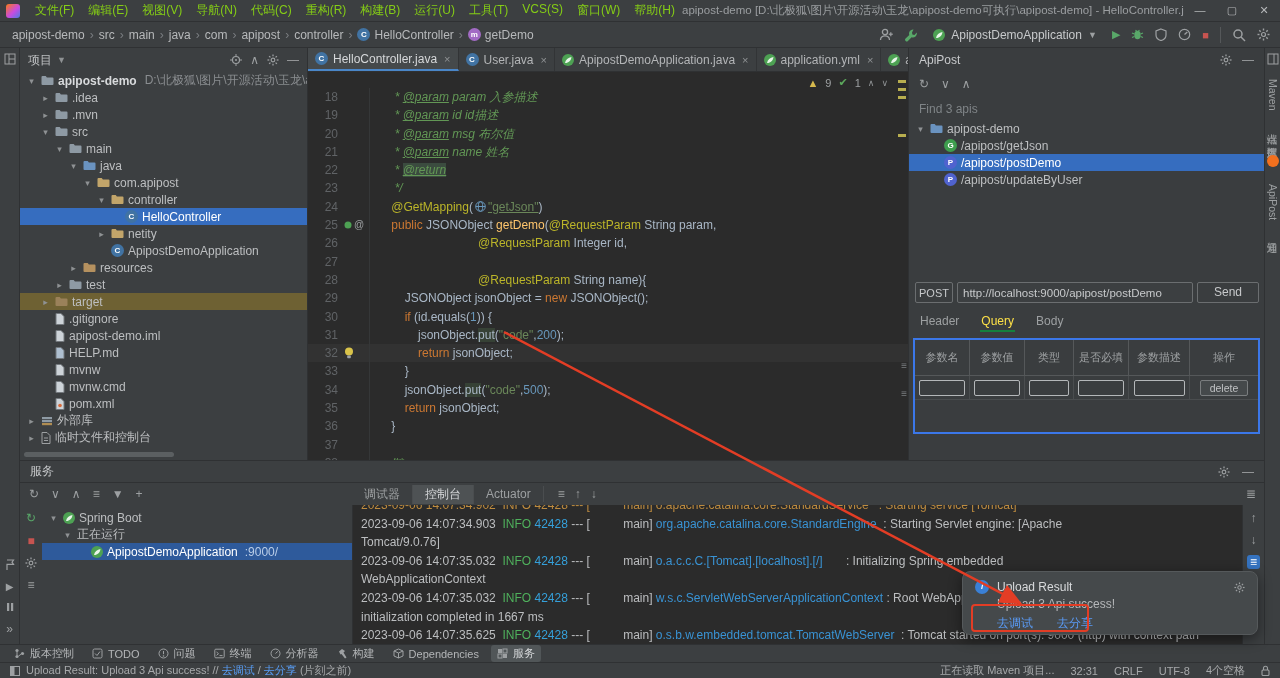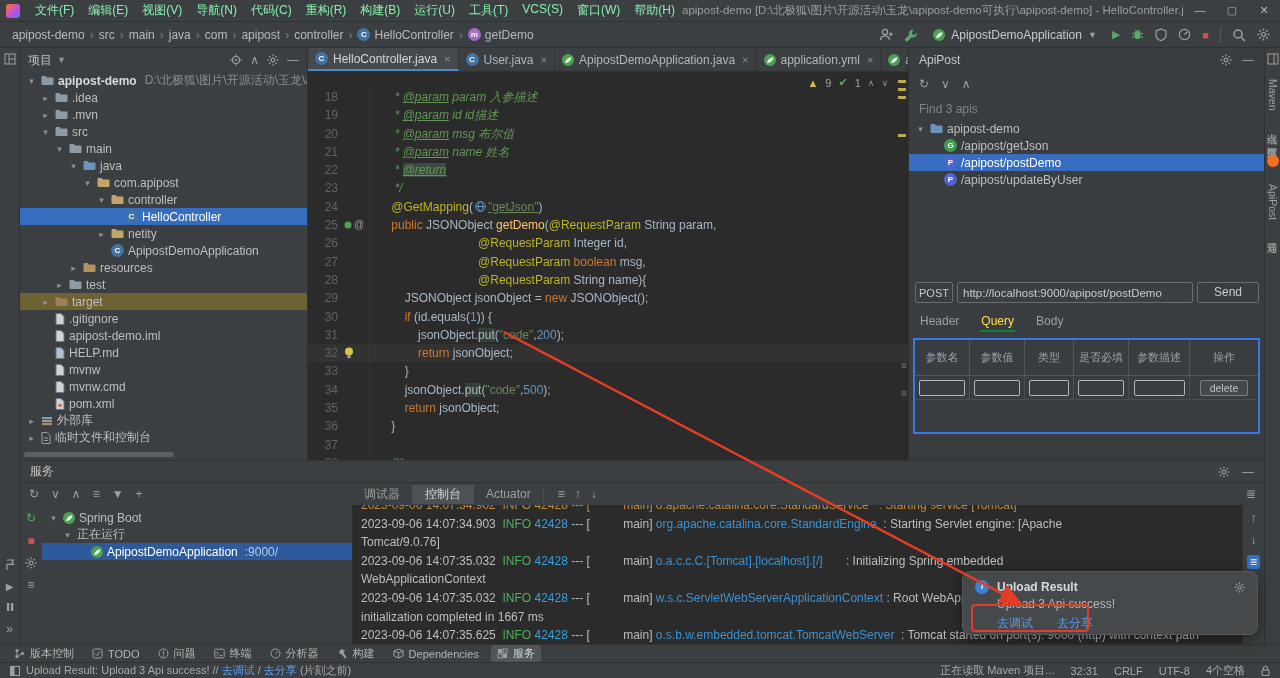--- a/index.html
+++ b/index.html
@@ -3,21 +3,21 @@
 <meta charset="utf-8">
 <style>
 *{margin:0;padding:0;box-sizing:border-box;font-family:"Liberation Sans",sans-serif}
 html,body{width:1280px;height:678px;overflow:hidden;background:#2b2b2b}
 #app{position:relative;width:1280px;height:678px;background:#3c3f41;color:#bbb;font-size:12px}
 svg{display:block}
 
 #titlebar{position:absolute;left:0;top:0;width:1280px;height:22px;display:flex;align-items:center;background:#3c3f41;border-bottom:1px solid #2f3133}
 .logo{width:14px;height:14px;border-radius:3px;margin:0 8px 0 6px;background:linear-gradient(135deg,#f97a12,#c94be0 55%,#4a7de2);flex:none}
 #menubar{display:flex}
-.menu-item{padding:2px 7px;color:#86efac;white-space:nowrap}
+.menu-item{padding:2px 7px;color:#84cc16;white-space:nowrap}
 .tb-title{flex:1;text-align:center;color:#9b9ea1;white-space:nowrap;overflow:hidden;font-size:11.5px}
 .win-btns{display:flex;flex:none}
 .win-btns span{width:32px;text-align:center;color:#b6b8ba;font-size:11px}
 
 #navbar{position:absolute;left:0;top:22px;width:1280px;height:26px;display:flex;align-items:center;background:#3c3f41;border-bottom:1px solid #2f3133}
 #breadcrumbs{display:flex;align-items:center;padding-left:12px;gap:3px;white-space:nowrap}
 .bc-item{color:#b7b9bb;display:inline-flex;align-items:center;gap:4px}
 .bc-sep{color:#7a7d80;padding:0 2px}
 .run-area{margin-left:auto;display:flex;align-items:center;gap:11px;padding-right:10px}
 .run-combo{display:flex;align-items:center;gap:6px;color:#c7c9cb;padding:1px 4px}
@@ -119,21 +119,21 @@
 #toolrow{position:absolute;left:0;top:644px;width:1280px;height:18px;background:#3c3f41;border-top:1px solid #2f3133;display:flex;align-items:center;padding-left:8px;gap:6px}
 .twb{display:flex;align-items:center;gap:5px;padding:1px 6px;border-radius:3px;font-size:11px;color:#b4b6b8;white-space:nowrap}
 .twb.active{background:#515658;color:#d6d8da}
 #statusbar{position:absolute;left:0;top:662px;width:1280px;height:16px;background:#3c3f41;border-top:1px solid #2f3133;display:flex;align-items:center;font-size:11px;color:#a7a9ab;padding:0 10px}
 .sb-left{display:flex;align-items:center;gap:6px;white-space:nowrap}
 .sb-link{color:#589df6}
 .sb-right{margin-left:auto;display:flex;align-items:center;gap:16px;white-space:nowrap}
 
 #notification{position:absolute;left:962px;top:571px;width:296px;height:64px;background:#45494b;border:1px solid #55595b;border-radius:8px;box-shadow:0 4px 14px rgba(0,0,0,.45);z-index:40;padding:8px 12px}
 .nt-row1{display:flex;align-items:center;gap:8px}
-.nt-title{font-weight:bold;color:#d8dadc}
+.nt-title{font-weight:normal;color:#d8dadc}
 .nt-gear{margin-left:auto;color:#9da0a2}
 .nt-msg{margin:3px 0 4px 22px;color:#b6b8ba}
 .nt-actions{margin-left:22px;display:flex;gap:24px}
 .nt-actions span{color:#5a9bf5}
 #red-box{position:absolute;left:971px;top:604px;width:118px;height:28px;border:2px solid #e33d25;border-radius:4px;z-index:55;pointer-events:none}
 #arrow-overlay{position:absolute;left:0;top:0;z-index:56;pointer-events:none}
 .chev-plain{color:#8f9294;font-size:9px}
 </style>
 </head>
 <body>
@@ -637,21 +637,20 @@
                 <span class="ct"><span class="sg-t">    </span><span class="sg-k">public</span><span class="sg-t"> JSONObject </span><span class="sg-m">getDemo</span><span class="sg-t">(</span><span class="sg-a">@RequestParam</span><span class="sg-t"> String param,</span></span>
               </div>
               <div class="cl">
                 <span class="ln">26</span>
                 <span class="gt"></span>
                 <span class="ct"><span class="sg-t">                              </span><span class="sg-a">@RequestParam</span><span class="sg-t"> Integer id,</span></span>
               </div>
               <div class="cl">
                 <span class="ln">27</span>
                 <span class="gt"></span>
-                <span class="ct"><span class="sg-t">                              </span><span class="sg-a">@RequestParam</span><span class="sg-t"> </span><span class="sg-k">boolean</span><span class="sg-t"> msg,</span></span>
               </div>
               <div class="cl">
                 <span class="ln">28</span>
                 <span class="gt"></span>
                 <span class="ct"><span class="sg-t">                              </span><span class="sg-a">@RequestParam</span><span class="sg-t"> String name){</span></span>
               </div>
               <div class="cl">
                 <span class="ln">29</span>
                 <span class="gt"></span>
                 <span class="ct"><span class="sg-t">        JSONObject jsonObject = </span><span class="sg-k">new</span><span class="sg-t"> JSONObject();</span></span>

